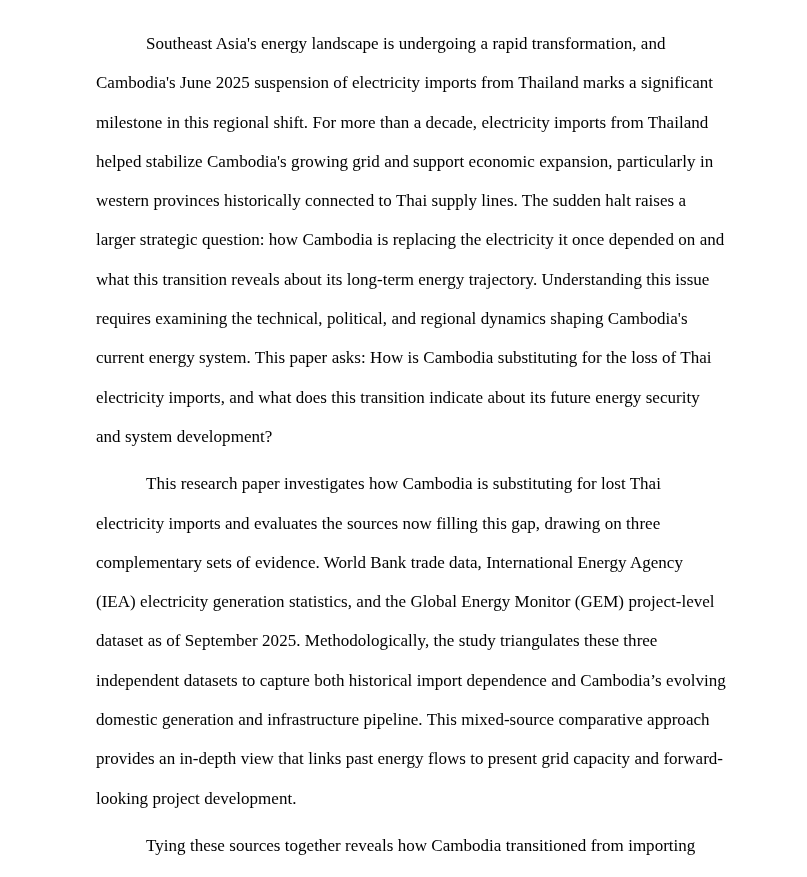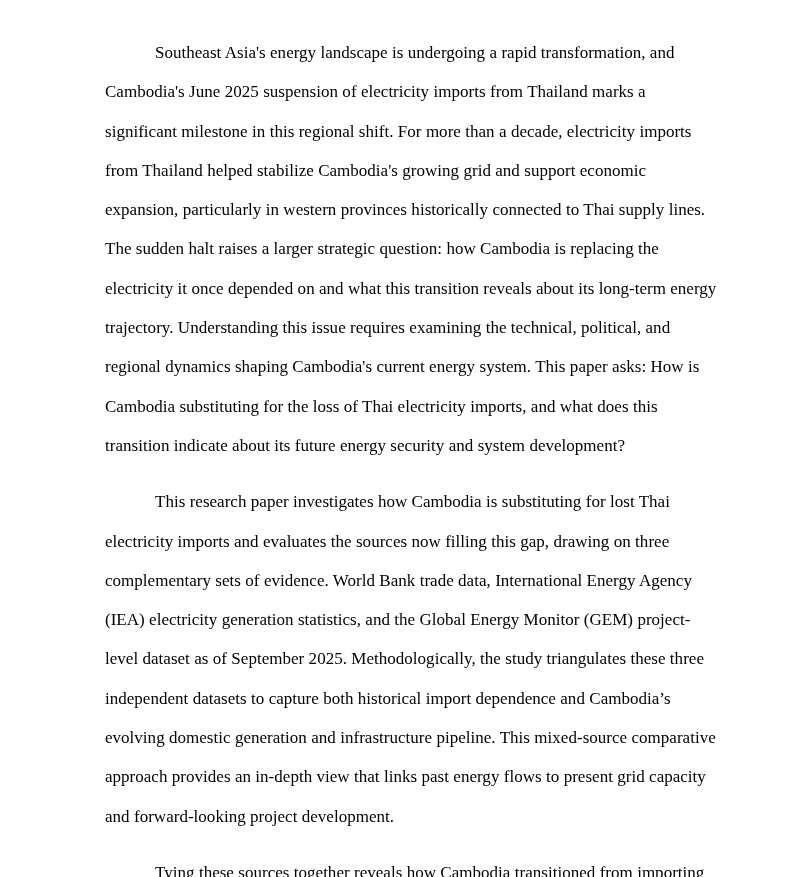--- a/index.html
+++ b/index.html
@@ -24,21 +24,21 @@
     box-sizing: border-box;
   }
   .text-column {
     position: absolute;
     left: 88px;
     top: 0px;
     width: 646px;
     padding-top: 16px;
   }
   .para {
-    margin: 17px;
+    margin: 8px;
     padding: 0;
     font-size: 17px;
     line-height: 39.3px;
     text-indent: 50px;
     text-align: left;
     letter-spacing: 0.02px;
     word-spacing: 0.1px;
     hyphens: none;
     -webkit-hyphens: none;
   }

